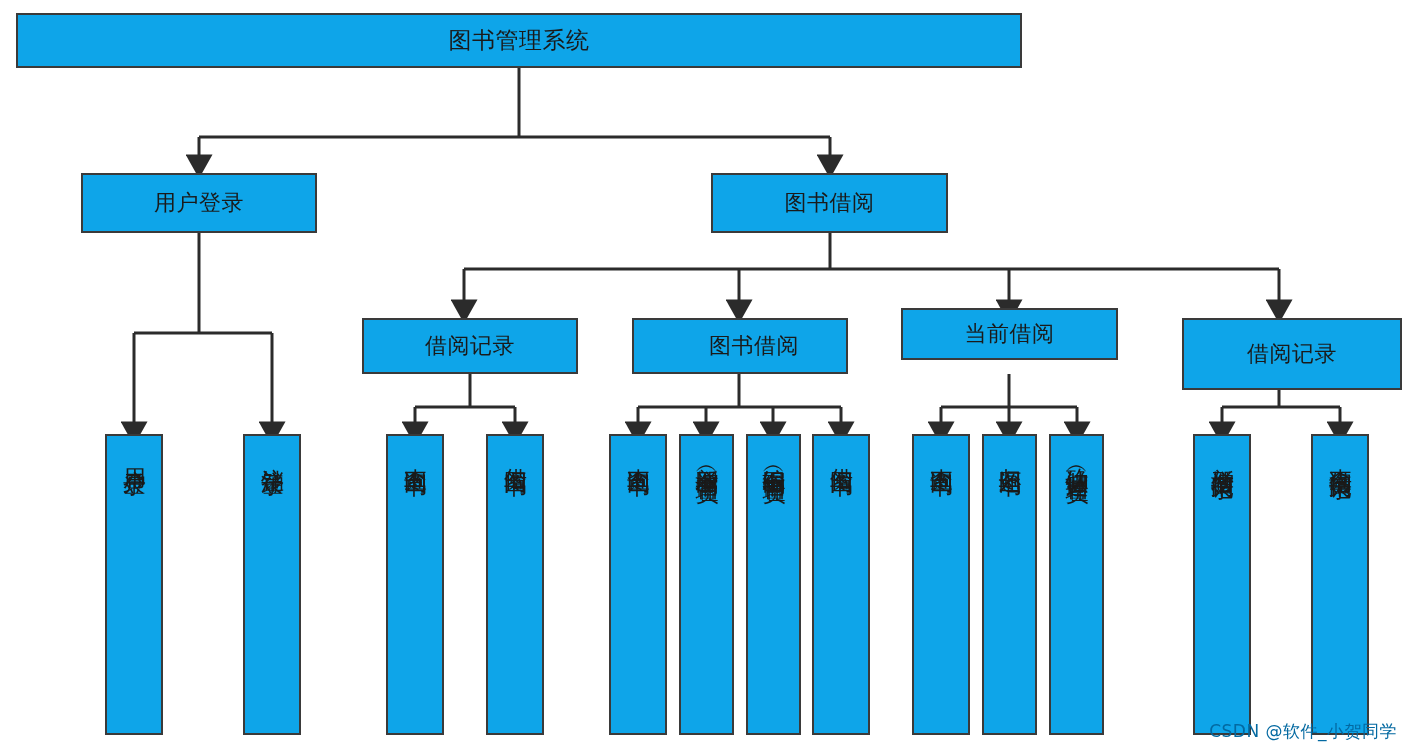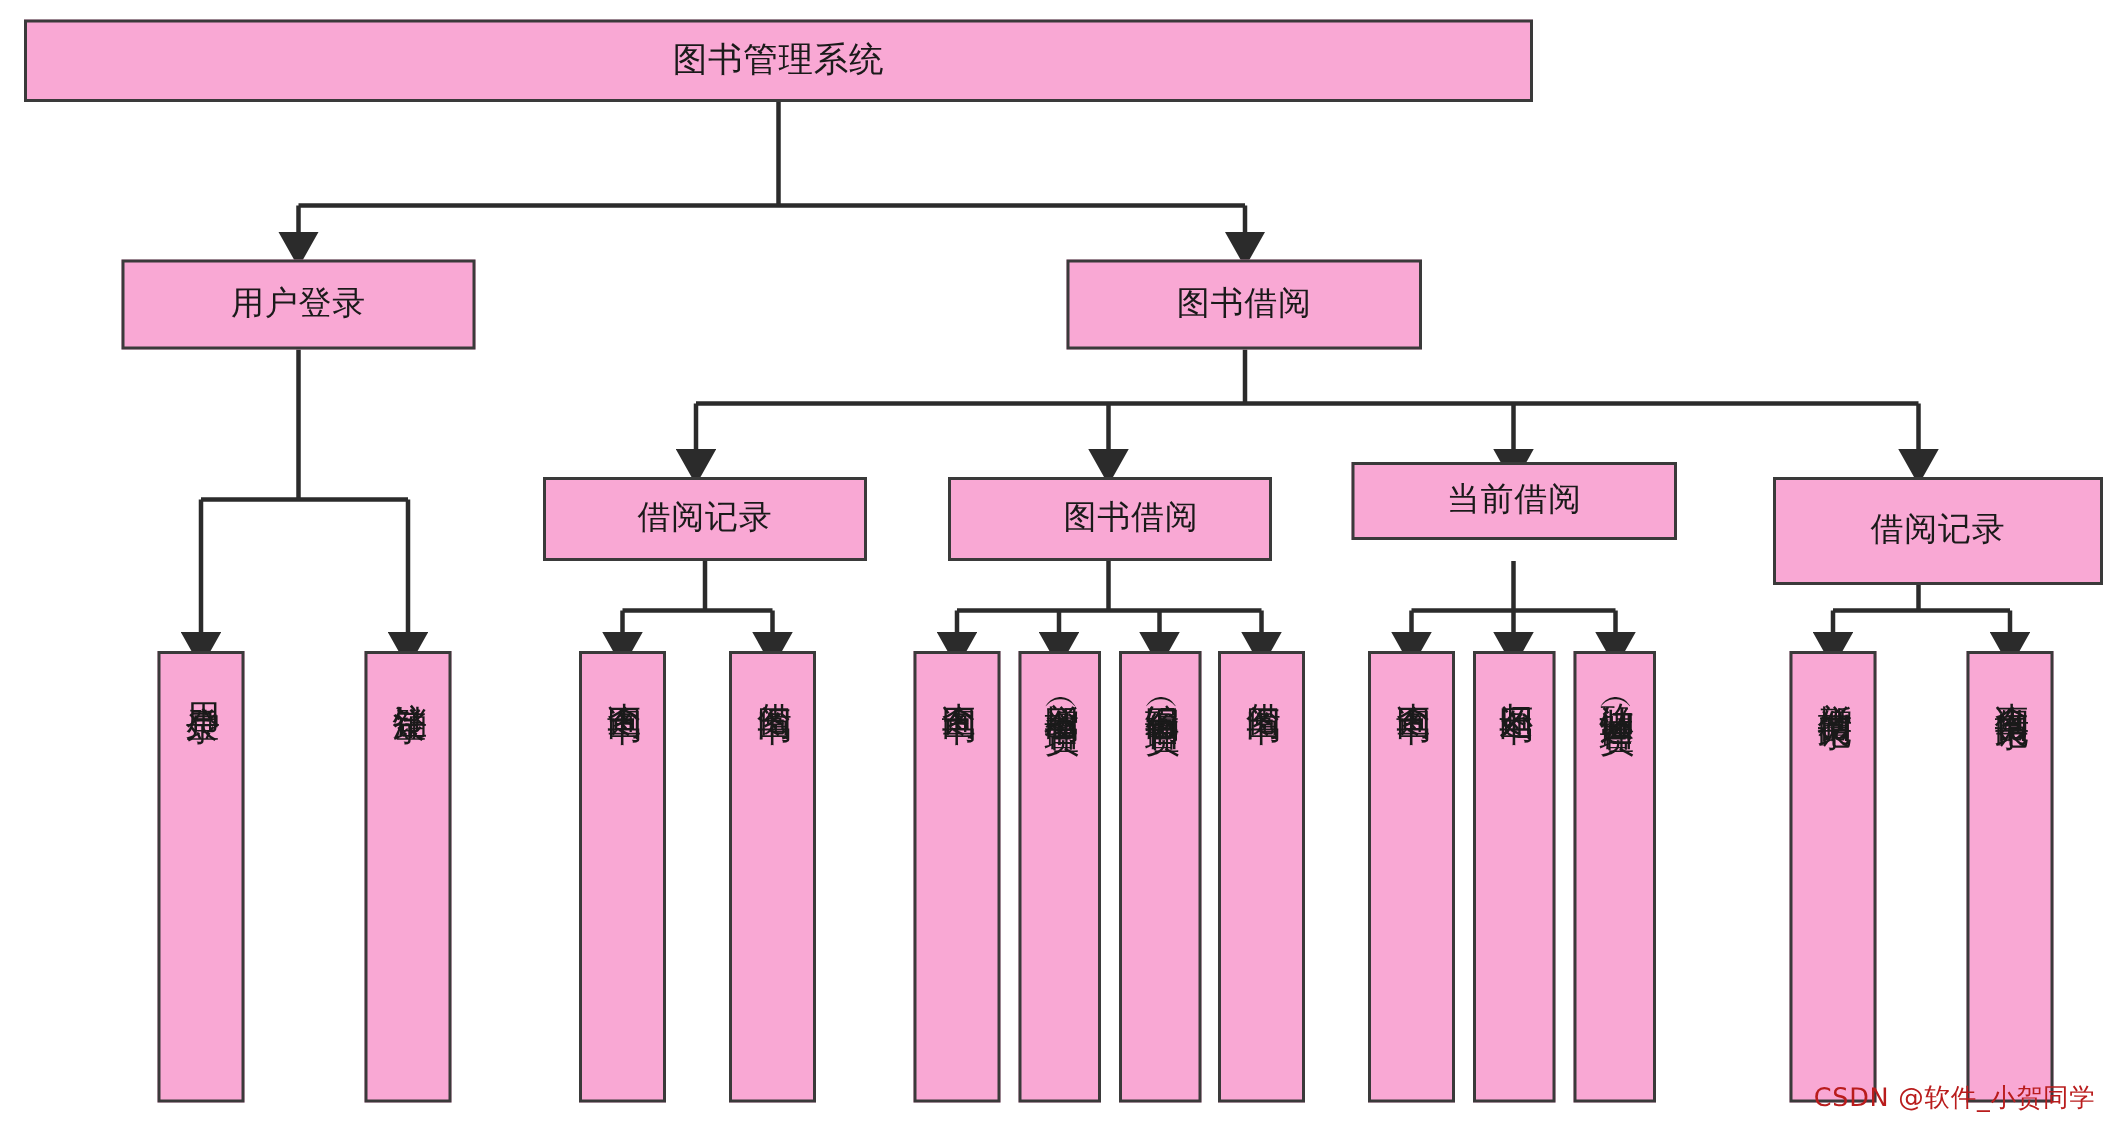--- a/index.html
+++ b/index.html
@@ -22,21 +22,21 @@
     position: absolute;
     left: 0;
     top: 0;
     width: 1405px;
     height: 747px;
     pointer-events: none;
   }
   .node {
     position: absolute;
     box-sizing: border-box;
-    background: #f9a8d4;
+    background: #0ea5e9;
     border: 2px solid #3a3a3a;
     display: flex;
     align-items: center;
     justify-content: center;
     text-align: center;
     color: #1a1a1a;
   }
   .node-label {
     display: block;
     line-height: 1.18;
@@ -59,21 +59,21 @@
     font-size: 23px;
     line-height: 1.12;
     letter-spacing: 2px;
     max-height: 100%;
   }
   #watermark {
     position: absolute;
     right: 8px;
     bottom: 4px;
     font-size: 17px;
-    color: #b91c1c;
+    color: #0369a1;
     letter-spacing: 0.5px;
     white-space: nowrap;
     user-select: none;
   }
 </style>
 </head>
 <body>
 
 <div id="diagram-root">
 

